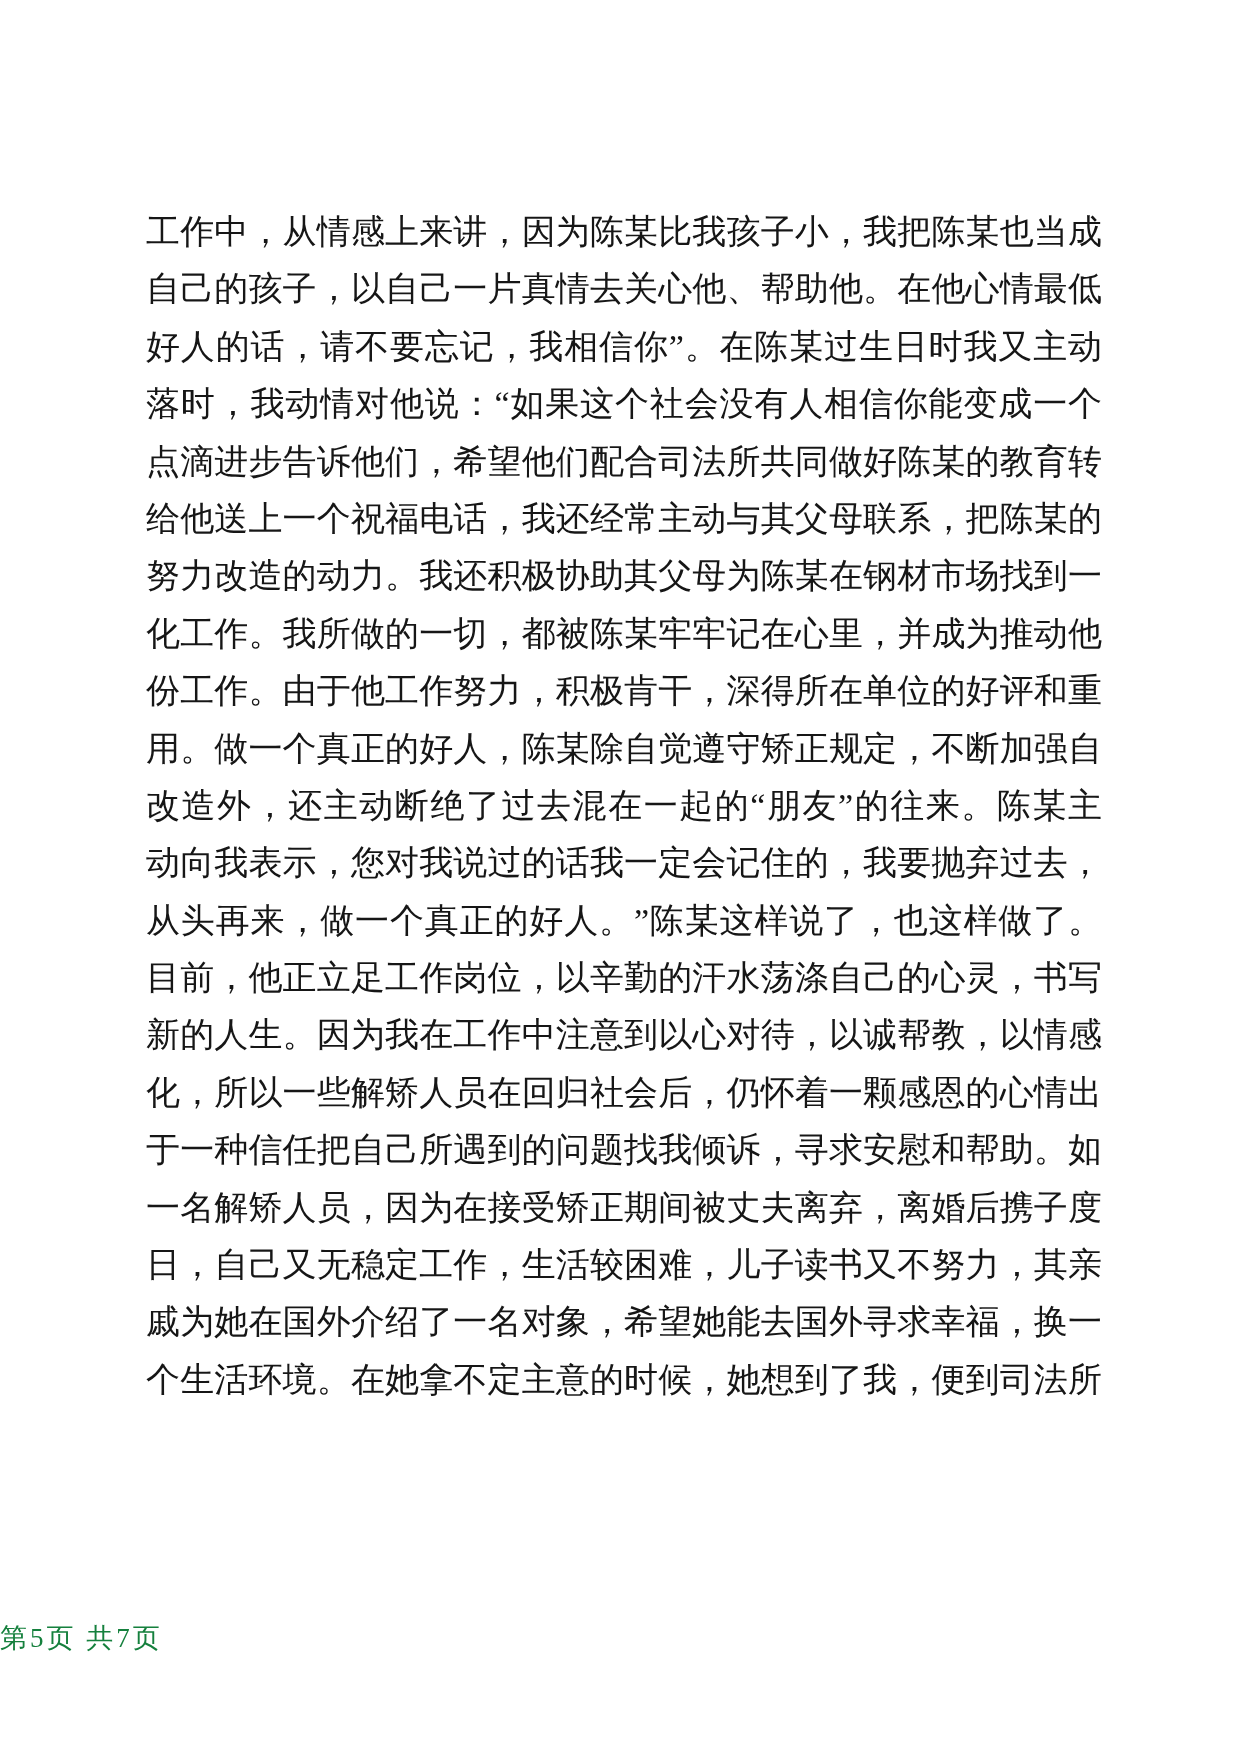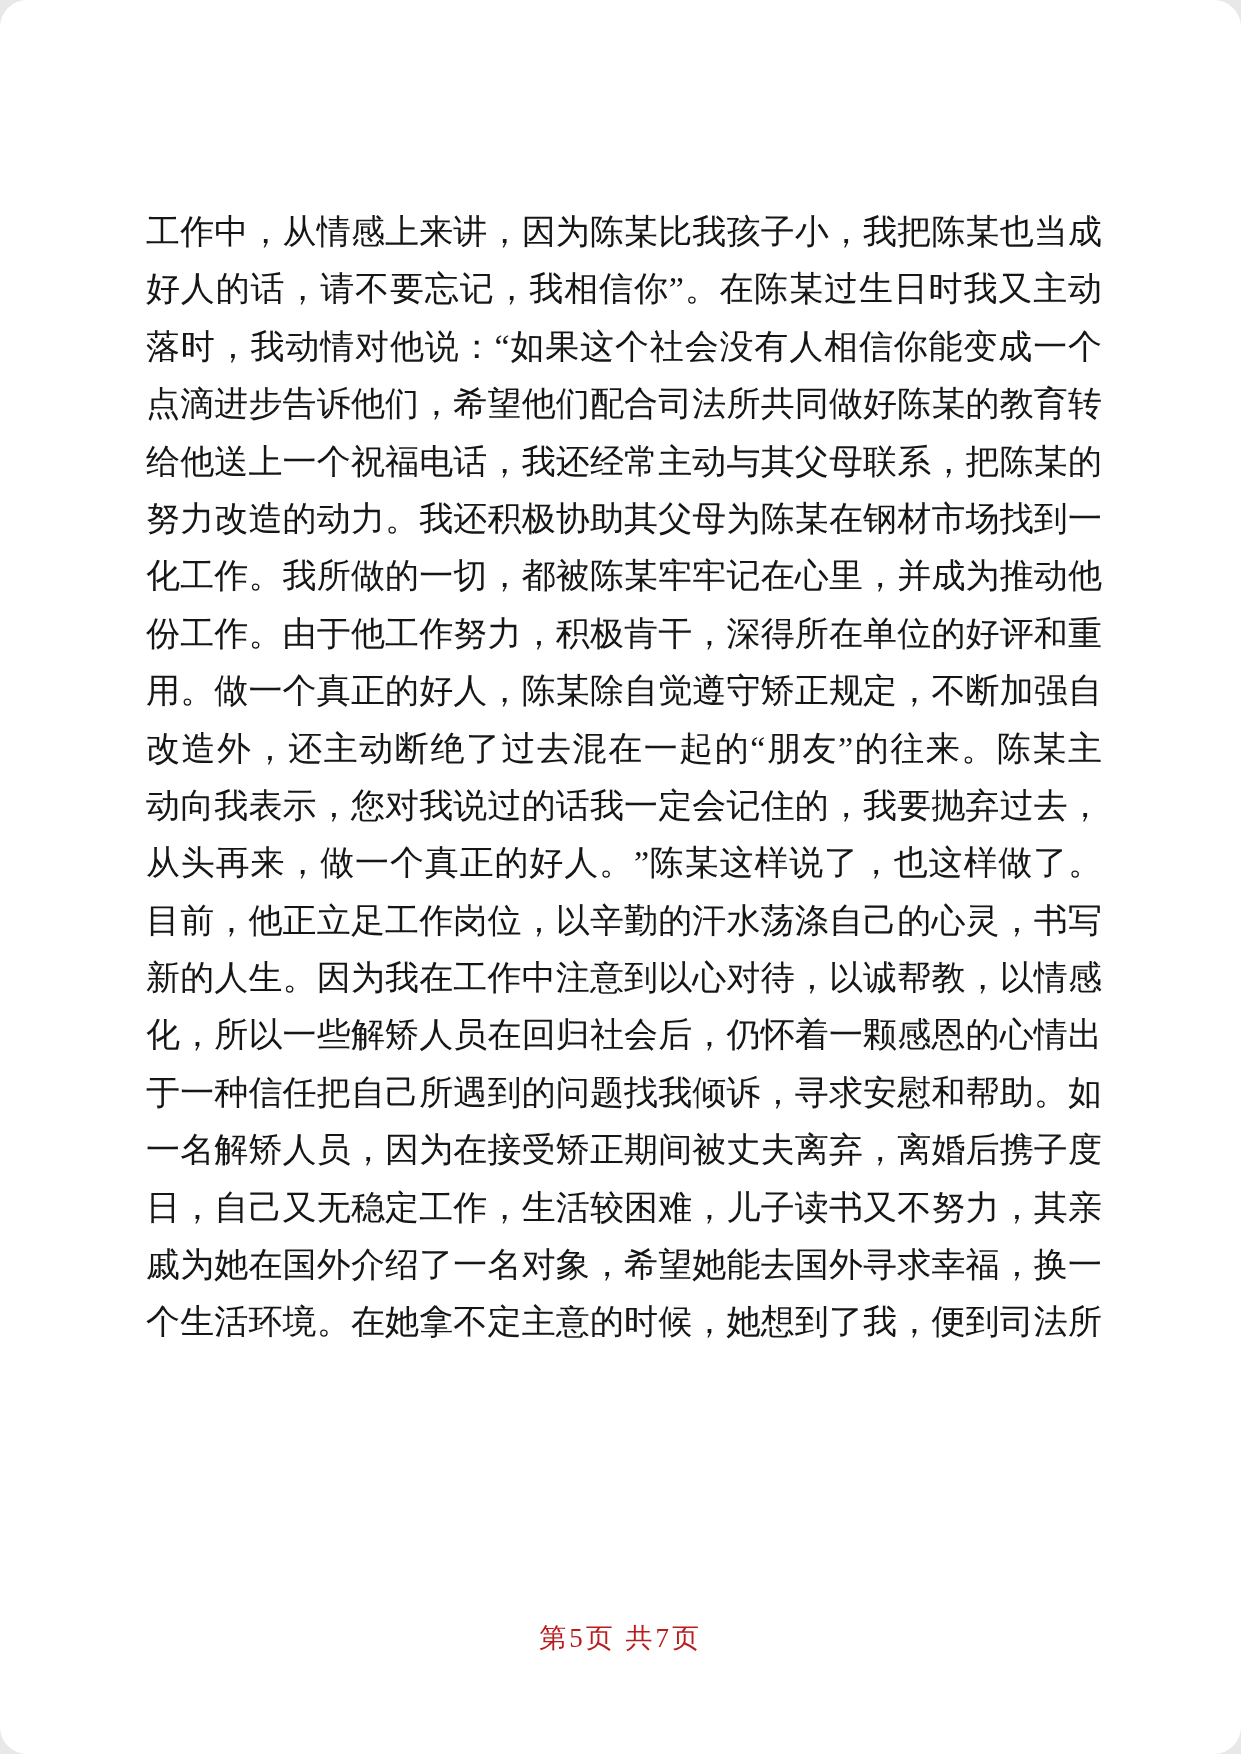--- a/index.html
+++ b/index.html
@@ -7,21 +7,20 @@
     padding: 0;
     background: #e8e8e8;
   }
   .page {
     position: relative;
     width: 1241px;
     height: 1754px;
     margin: 0 auto;
     background: #ffffff;
     overflow: hidden;
-    border-radius: 27px;
   }
   .text-block {
     position: absolute;
     left: 146px;
     top: 203px;
     width: 956px;
   }
   .line {
     font-family: "Liberation Serif", "DejaVu Serif", serif;
     font-size: 34px;
@@ -32,33 +31,33 @@
     text-align-last: justify;
     -moz-text-align-last: justify;
     overflow: hidden;
     font-weight: 400;
   }
   .footer {
     position: absolute;
     left: 0;
     top: 1620px;
     width: 100%;
-    text-align: center;
     font-family: "Liberation Serif", "DejaVu Serif", serif;
     font-size: 27px;
     letter-spacing: 3px;
-    color: #b91c1c;
+    color: #15803d;
   }
 </style>
 </head>
 <body>
 
 <div class="page">
   <div class="text-block">
     <div class="line">工作中，从情感上来讲，因为陈某比我孩子小，我把陈某也当成</div>
+    <div class="line">自己的孩子，以自己一片真情去关心他、帮助他。在他心情最低</div>
     <div class="line">好人的话，请不要忘记，我相信你”。在陈某过生日时我又主动</div>
     <div class="line">落时，我动情对他说：“如果这个社会没有人相信你能变成一个</div>
     <div class="line">点滴进步告诉他们，希望他们配合司法所共同做好陈某的教育转</div>
     <div class="line">给他送上一个祝福电话，我还经常主动与其父母联系，把陈某的</div>
     <div class="line">努力改造的动力。我还积极协助其父母为陈某在钢材市场找到一</div>
     <div class="line">化工作。我所做的一切，都被陈某牢牢记在心里，并成为推动他</div>
     <div class="line">份工作。由于他工作努力，积极肯干，深得所在单位的好评和重</div>
     <div class="line">用。做一个真正的好人，陈某除自觉遵守矫正规定，不断加强自我</div>
     <div class="line">改造外，还主动断绝了过去混在一起的“朋友”的往来。陈某主</div>
     <div class="line">动向我表示，您对我说过的话我一定会记住的，我要抛弃过去，</div>

